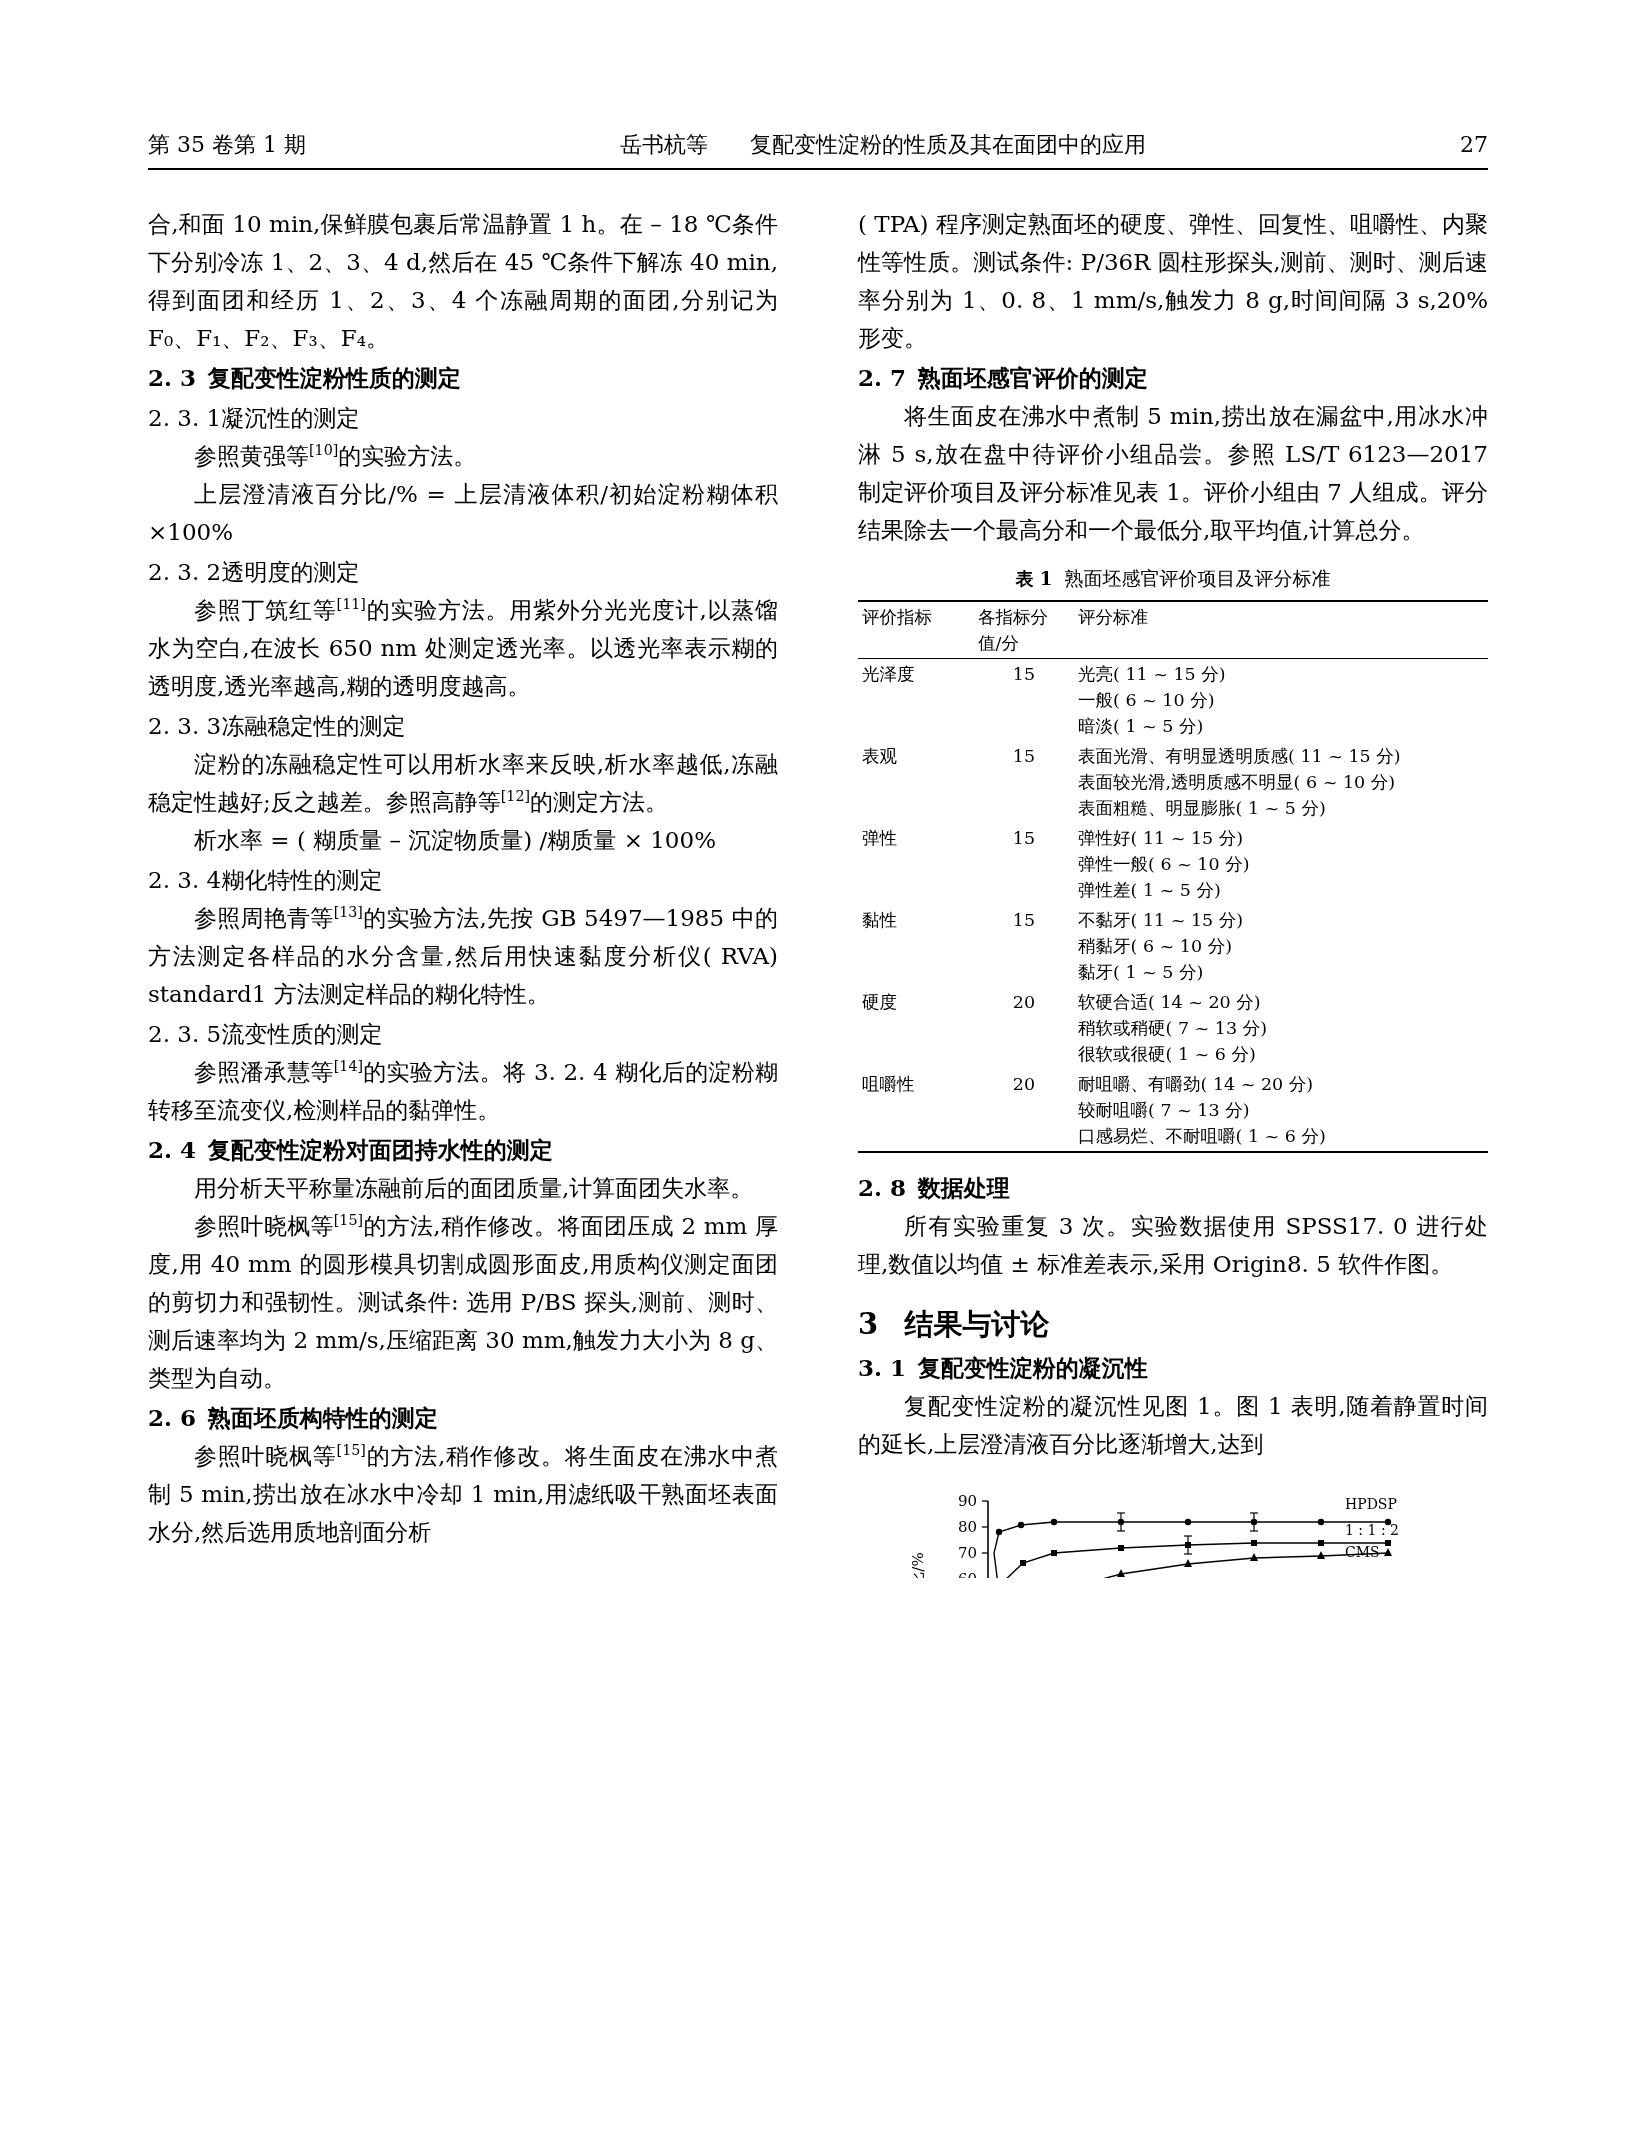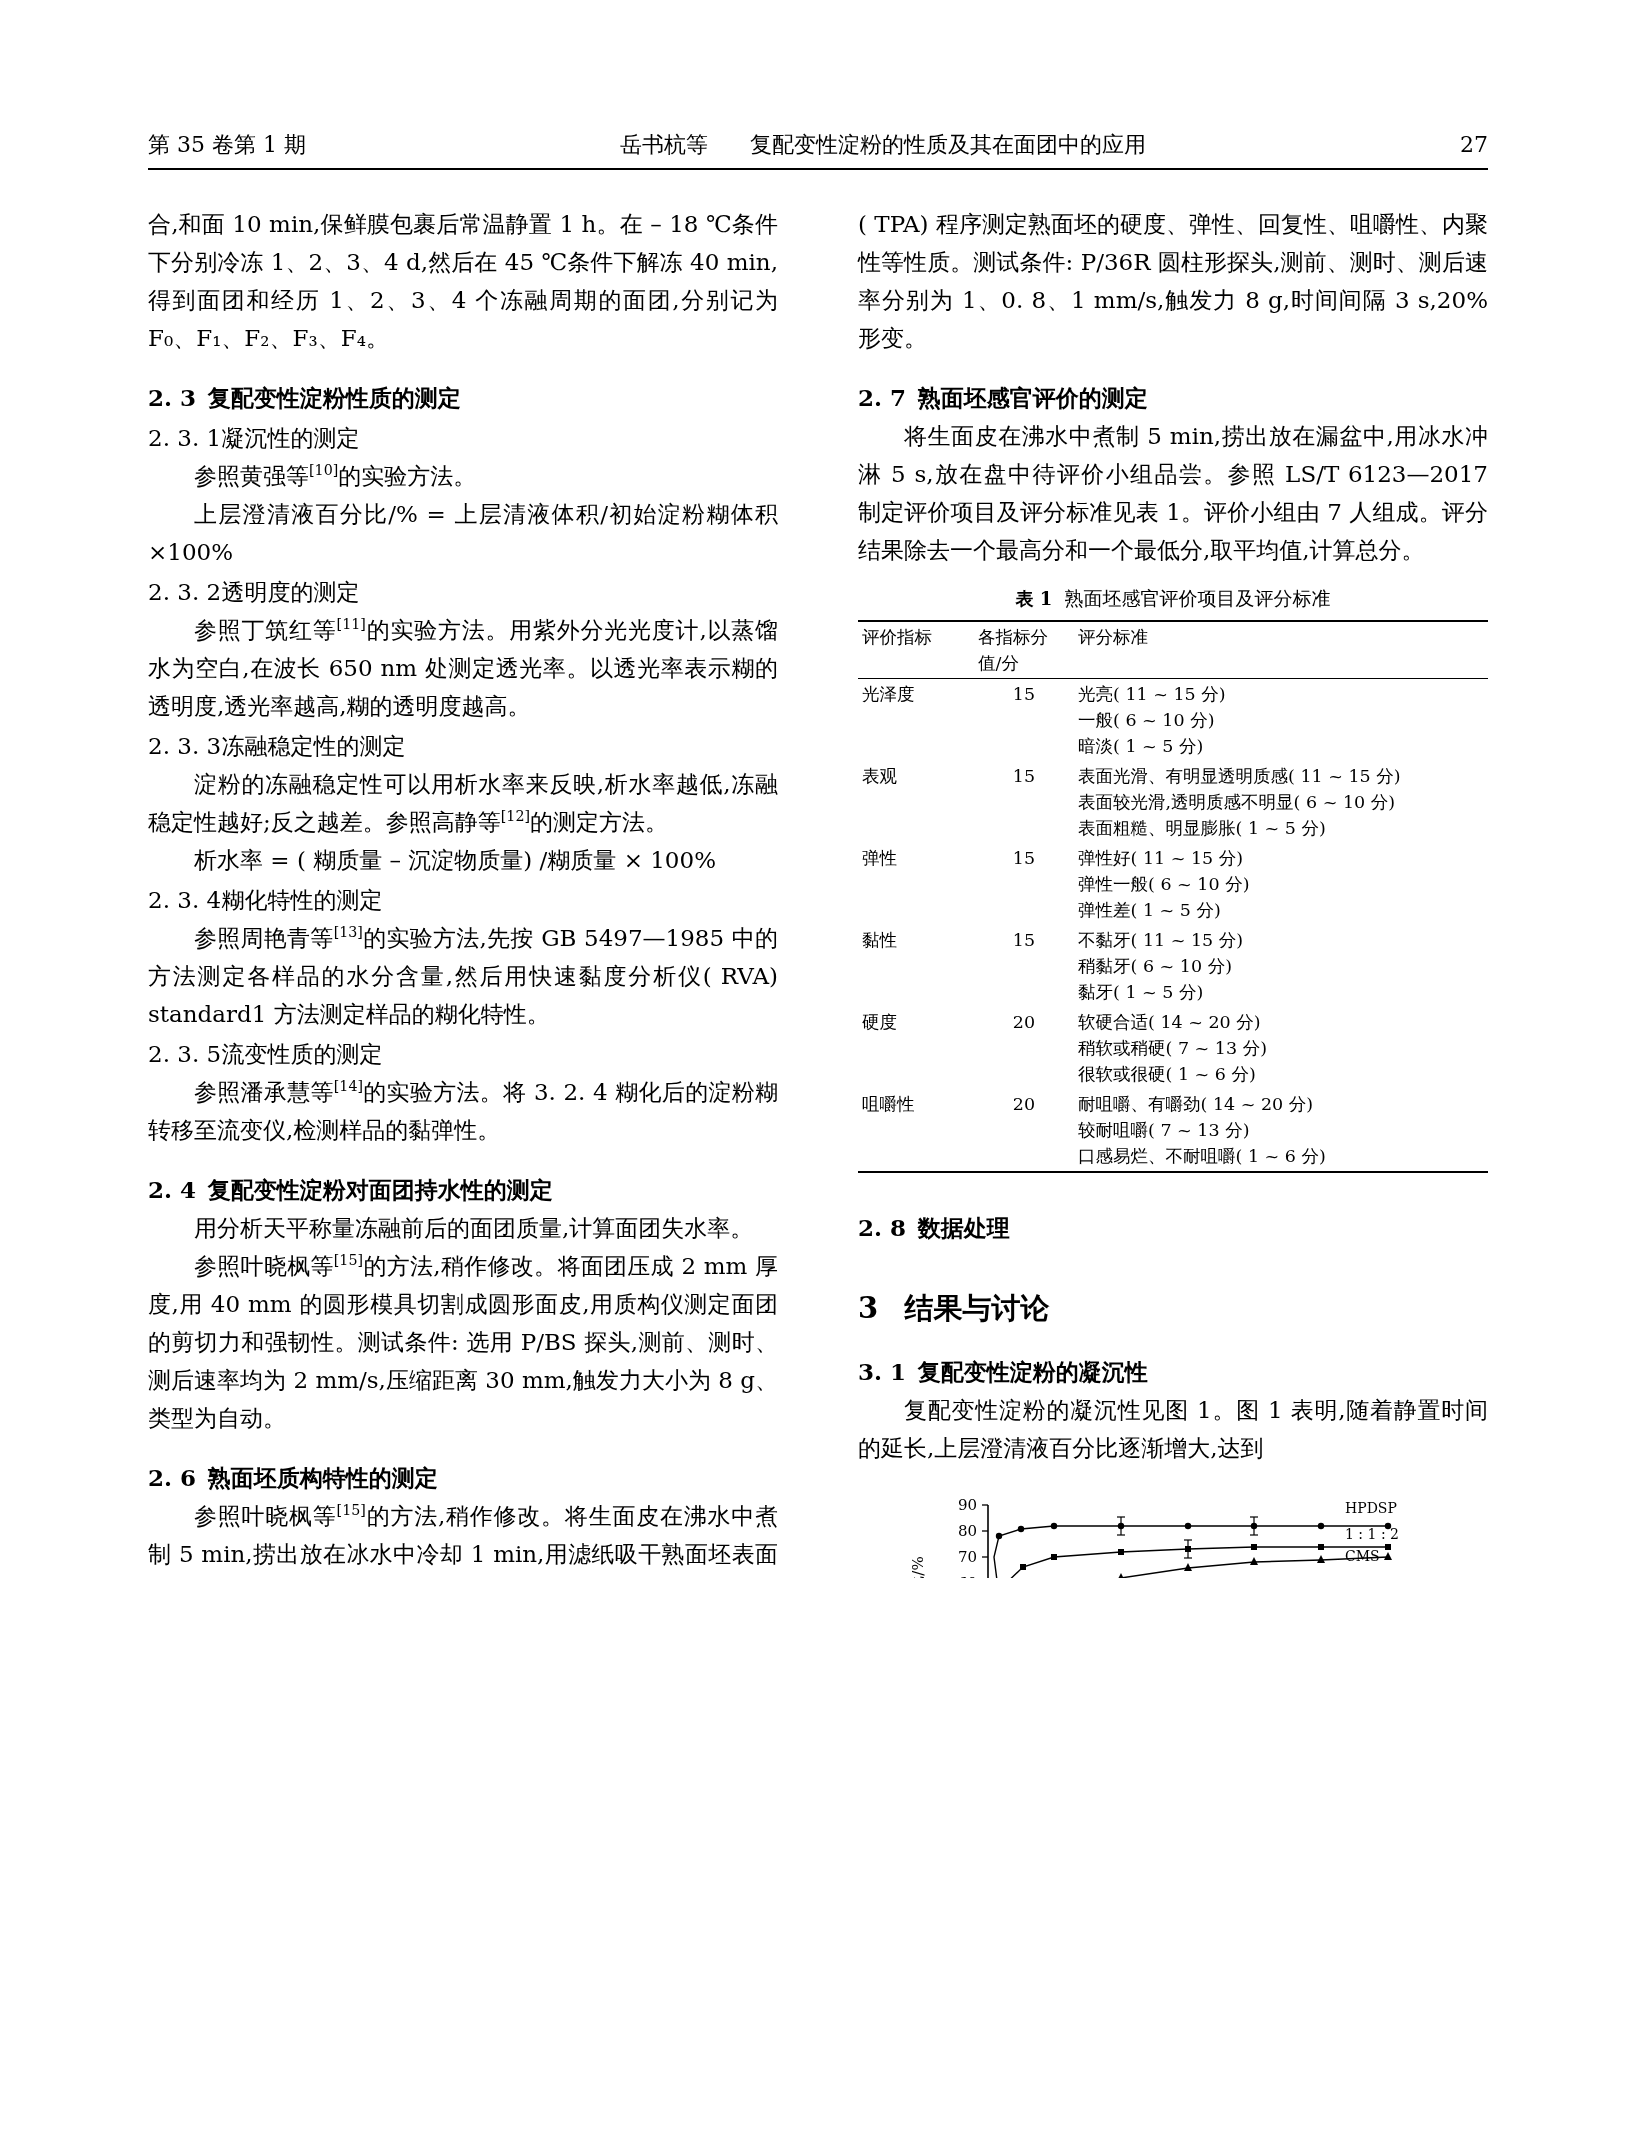--- a/index.html
+++ b/index.html
@@ -65,21 +65,21 @@
   .col.right { left: 858px; }
 
   p { margin: 0; }
   .para { text-indent: 0; }
   .indent2 { text-indent: 2em; }
 
   .sec {
     font-weight: bold;
     margin: 2px 0 0 0;
   }
-  .sec .num { display: inline-block; min-width: 2.6em; margin-top: 20px; }
+  .sec .num { display: inline-block; min-width: 2.6em; }
   .subsec {
     margin: 2px 0 0 0;
   }
   .subsec .num { display: inline-block; min-width: 3.2em; }
 
   sup {
     font-size: 0.62em;
     vertical-align: super;
     line-height: 0;
   }
@@ -275,20 +275,21 @@
             <div>较耐咀嚼( 7 ~ 13 分)</div>
             <div>口感易烂、不耐咀嚼( 1 ~ 6 分)</div>
           </td>
         </tr>
       </tbody>
     </table>
 
     <p class="sec" style="margin-top:16px">
       <span class="num">2. 8</span><span>数据处理</span>
     </p>
+    <p class="indent2">所有实验重复 3 次。实验数据使用 SPSS17. 0 进行处理,数值以均值 ± 标准差表示,采用 Origin8. 5 软件作图。</p>
 
     <p class="sec" style="font-size:29px; margin-top:22px">
       <span class="num" style="min-width:1.6em">3</span><span>结果与讨论</span>
     </p>
     <p class="sec" style="margin-top:6px">
       <span class="num">3. 1</span><span>复配变性淀粉的凝沉性</span>
     </p>
     <p class="indent2">复配变性淀粉的凝沉性见图 1。图 1 表明,随着静置时间的延长,上层澄清液百分比逐渐增大,达到</p>
 
     <div class="figure">

